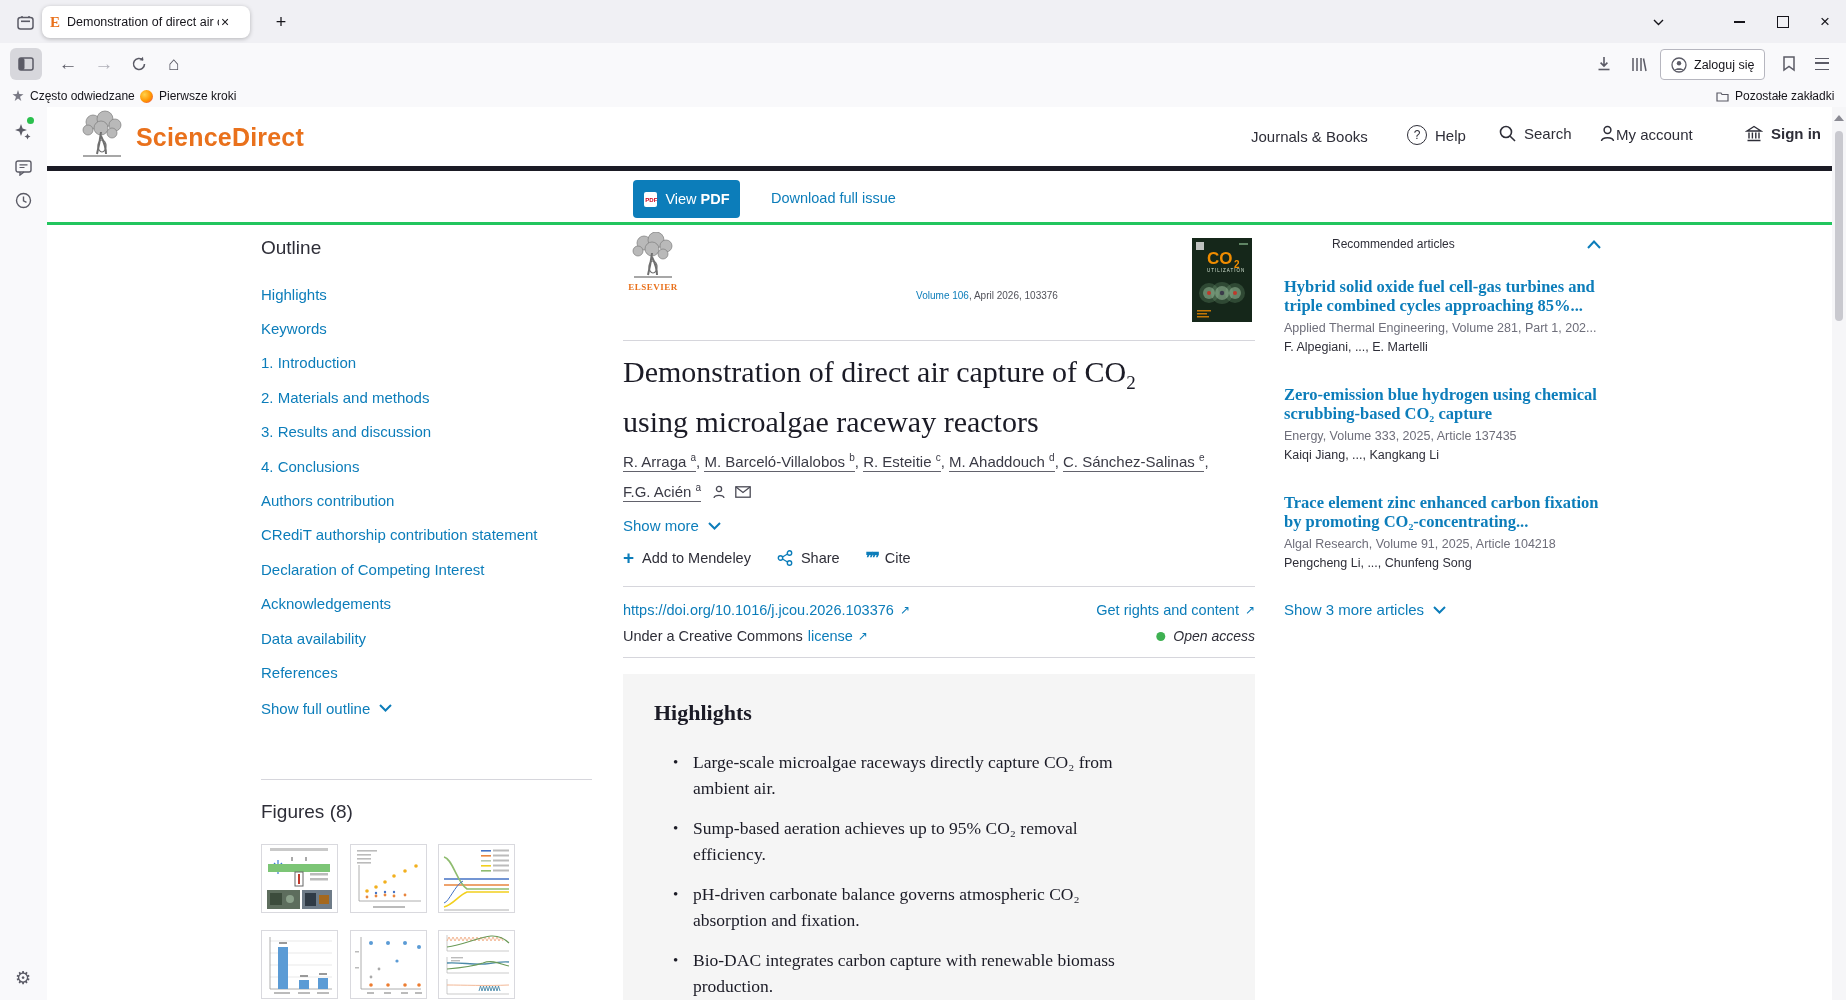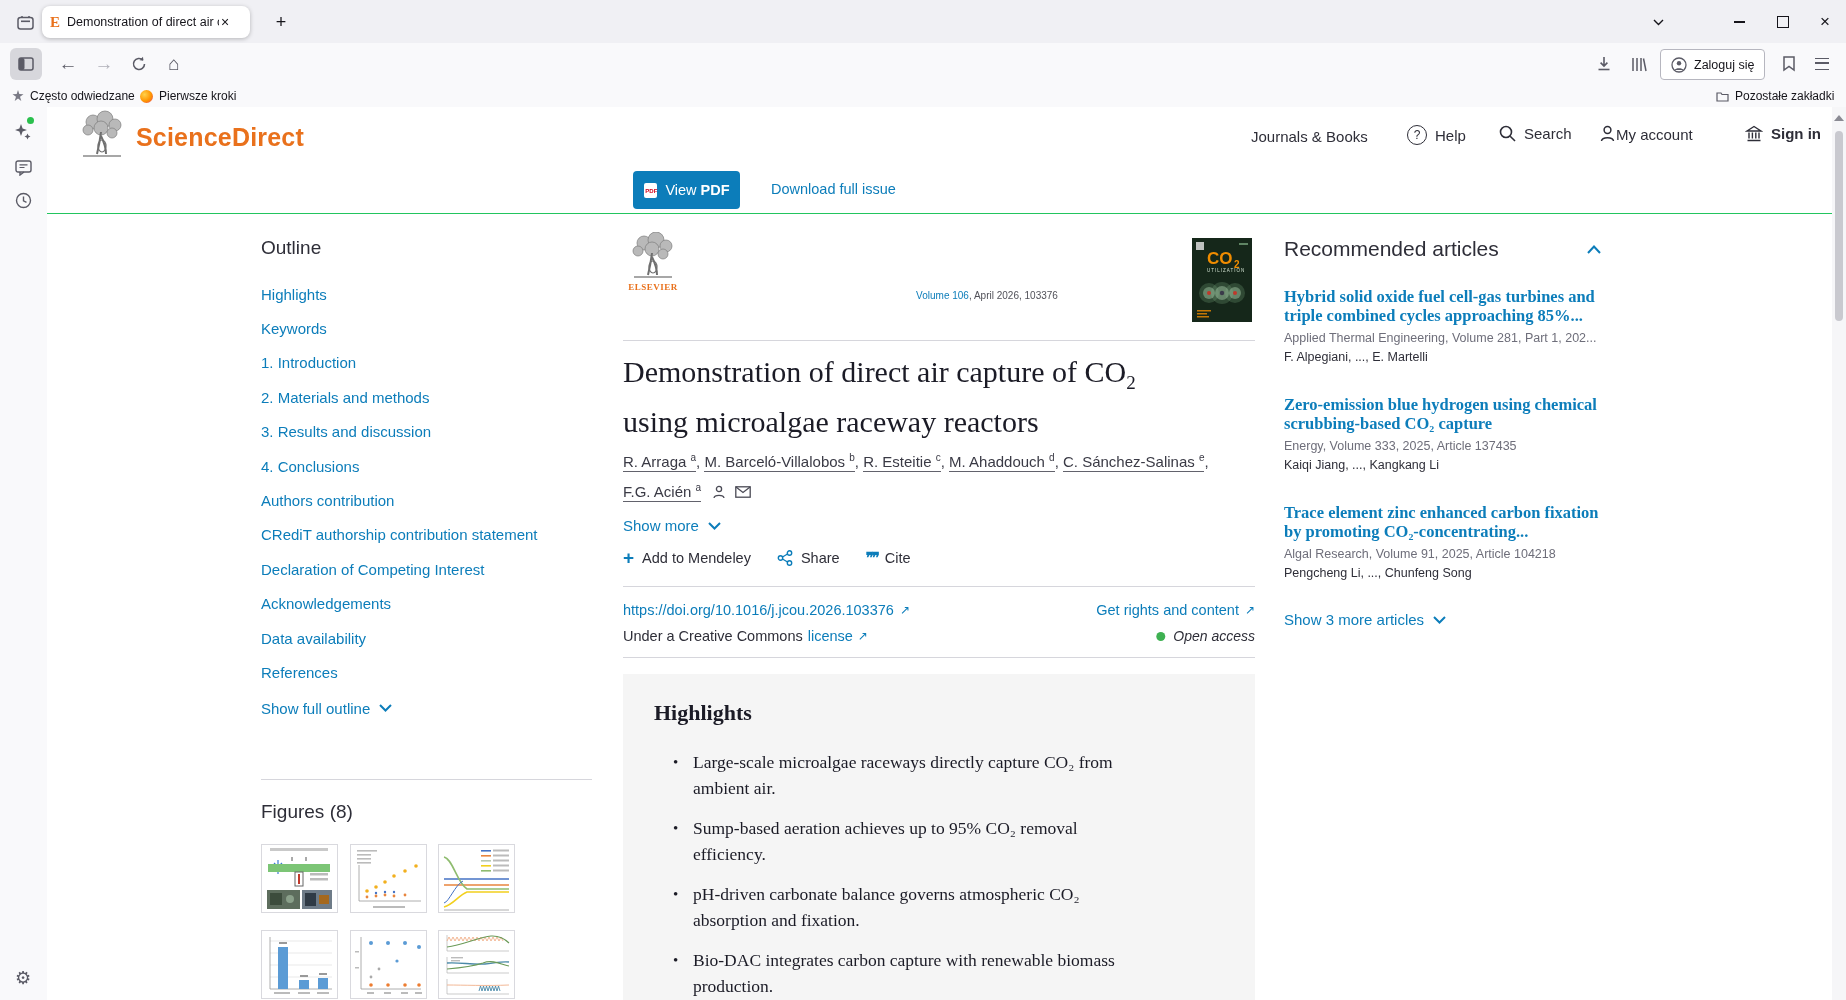--- a/index.html
+++ b/index.html
@@ -33,21 +33,21 @@
   .toolic{display:flex;align-items:center;justify-content:center;}
   
   #page{left:47px;top:107px;width:1785px;height:893px;background:#fff;}
   #scrollbar{left:1832px;top:107px;width:14px;height:893px;background:#f6f6f8;}
   #scrollthumb{left:3px;top:24px;width:8px;height:190px;background:#c9c9cf;border-radius:4px;}
   .uparrow{width:0;height:0;border-left:5px solid transparent;border-right:5px solid transparent;border-bottom:6px solid #8a8a93;}
   #sdheader{left:0;top:0;width:1785px;height:59px;background:#fff;}
   #sdbrand{font-size:25px;color:#e9711c;font-weight:bold;letter-spacing:.2px;}
   .sdnav{font-size:15px;color:#2e2e38;}
   #blackbar{left:0;top:59px;width:1785px;height:5px;background:#1b1b25;}
-  #pdfrow{left:0;top:59px;width:1785px;height:47px;background:#fff;border-bottom:1px solid #22c55e;}
+  #pdfrow{left:0;top:68px;width:1785px;height:47px;background:#fff;border-bottom:3px solid #22c55e;}
   #viewpdf{left:586px;top:5px;width:107px;height:38px;background:#0c7dba;border-radius:4px;color:#fff;
            display:flex;align-items:center;justify-content:center;font-size:14.5px;gap:7px;}
   
   .outline-link{font-size:15px;color:#0c7dba;white-space:nowrap;}
   .ol-item{height:34.4px;display:flex;align-items:center;}
   
   .thumb{width:77px;height:69px;background:#fff;border:1px solid #d9d9de;box-sizing:border-box;}
   
   #arttitle{font-family:"Liberation Serif",serif;font-size:30px;line-height:39px;color:#1b1b26;}
   .author{color:#3a3a45;font-size:15px;border-bottom:1px solid #62626c;padding-bottom:1px;}
@@ -580,21 +580,21 @@
       <div class="hl-item">Large-scale microalgae raceways directly capture CO₂ from ambient air.</div>
       <div class="hl-item">Sump-based aeration achieves up to 95% CO₂ removal efficiency.</div>
       <div class="hl-item">pH-driven carbonate balance governs atmospheric CO₂ absorption and fixation.</div>
       <div class="hl-item">Bio-DAC integrates carbon capture with renewable biomass production.</div>
 
     </div>
   </div>
 
   <div class="abs" style="left:1237px;top:130px;width:317px;">
     <div class="row" style="justify-content:space-between;">
-      <span style="font-size:21px;color:#2e2e38;">Recommended articles</span>
+      <span style="font-size:12px;color:#2e2e38;margin-left:48px;">Recommended articles</span>
       <svg width="14" height="9" viewBox="0 0 14 9">
           <polyline points="1,8 7,1.5 13,8" fill="none" stroke="#0c7dba" stroke-width="2"></polyline>
         </svg>
     </div>
 
     <div style="margin-top:26px;">
       <div class="rec-title">Hybrid solid oxide fuel cell-gas turbines and triple combined cycles approaching 85%...</div>
       <div class="rec-meta">Applied Thermal Engineering, Volume 281, Part 1, 202...</div>
       <div class="rec-auth">F. Alpegiani, ..., E. Martelli</div>
     </div>

